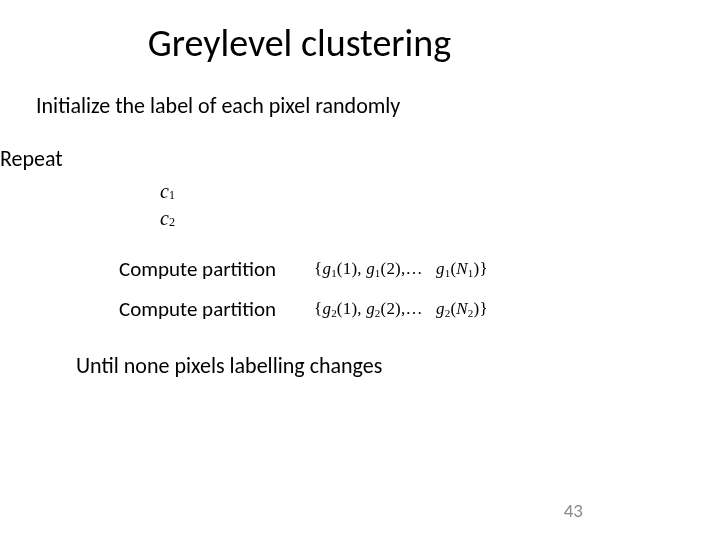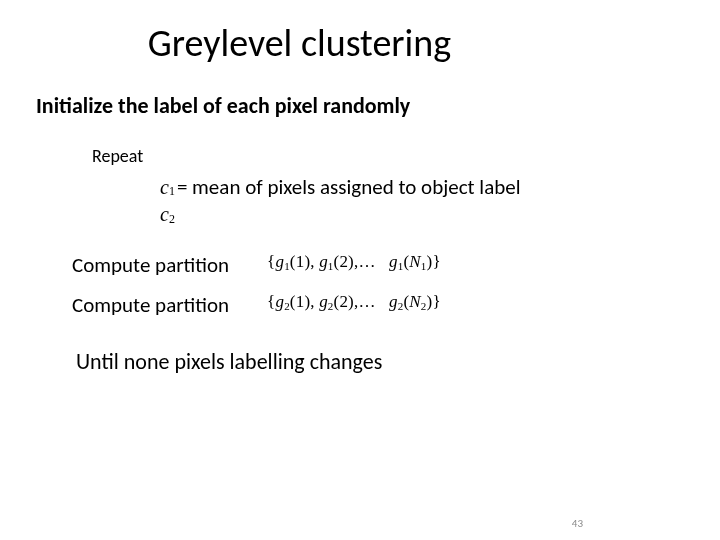--- a/index.html
+++ b/index.html
@@ -36,26 +36,24 @@
     height: 7px;
     background: #000;
     border-radius: 50%;
     margin-right: 16px;
     flex: none;
   }
   .init-line {
     margin-top: 26px;
     margin-left: 36px;
     font-size: 22px;
-    font-weight: bold;
   }
   .repeat-line {
     margin-top: 26px;
-    margin-left: 92px;
-    font-size: 18px;
+    font-size: 22px;
   }
   .mean-block {
     margin-top: 6px;
     margin-left: 160px;
     font-size: 21px;
   }
   .mean-row {
     display: flex;
     align-items: center;
     line-height: 1.35;
@@ -66,24 +64,24 @@
     font-size: 20px;
   }
   .mean-row .sub {
     font-family: "Times New Roman", serif;
     font-size: 12px;
     position: relative;
     top: 4px;
     margin-right: 2px;
   }
   .compute-line {
-    margin-left: 72px;
+    margin-left: 119px;
     font-size: 21px;
     display: flex;
-    align-items: flex-start;
+    align-items: center;
   }
   .compute-line.first { margin-top: 24px; }
   .compute-line.second { margin-top: 14px; }
   .setimg {
     font-family: Liberation Serif, serif;
     font-size: 17px;
     margin-left: 38px;
     letter-spacing: 0.2px;
   }
   .setimg .it { font-style: italic; }
@@ -93,42 +91,41 @@
     top: 3px;
   }
   .until-line {
     margin-top: 30px;
     margin-left: 76px;
     font-size: 22px;
   }
   .page-num {
     position: absolute;
     right: 16px;
-    bottom: 10px;
-    font-size: 11px;
+    bottom: 18px;
+    font-size: 19px;
     color: #8a8a8a;
   }
 </style>
 </head>
 <body>
 
 <div class="slide">
 
   <div class="title">Greylevel clustering</div>
 
 
   <div class="init-line">Initialize the label of each pixel randomly</div>
 
   <div class="repeat-line">Repeat</div>
 
   <div class="mean-block">
     <div class="mean-row">
       <span class="sym">c</span>
         <span class="sub">1</span>
-      <span>= mean of pixels assigned to object label</span>
     </div>
     <div class="mean-row">
       <span class="sym">c</span>
         <span class="sub">2</span>
     </div>
   </div>
 
   <div class="compute-line first">
     <span>Compute partition</span>
     <span class="setimg">

